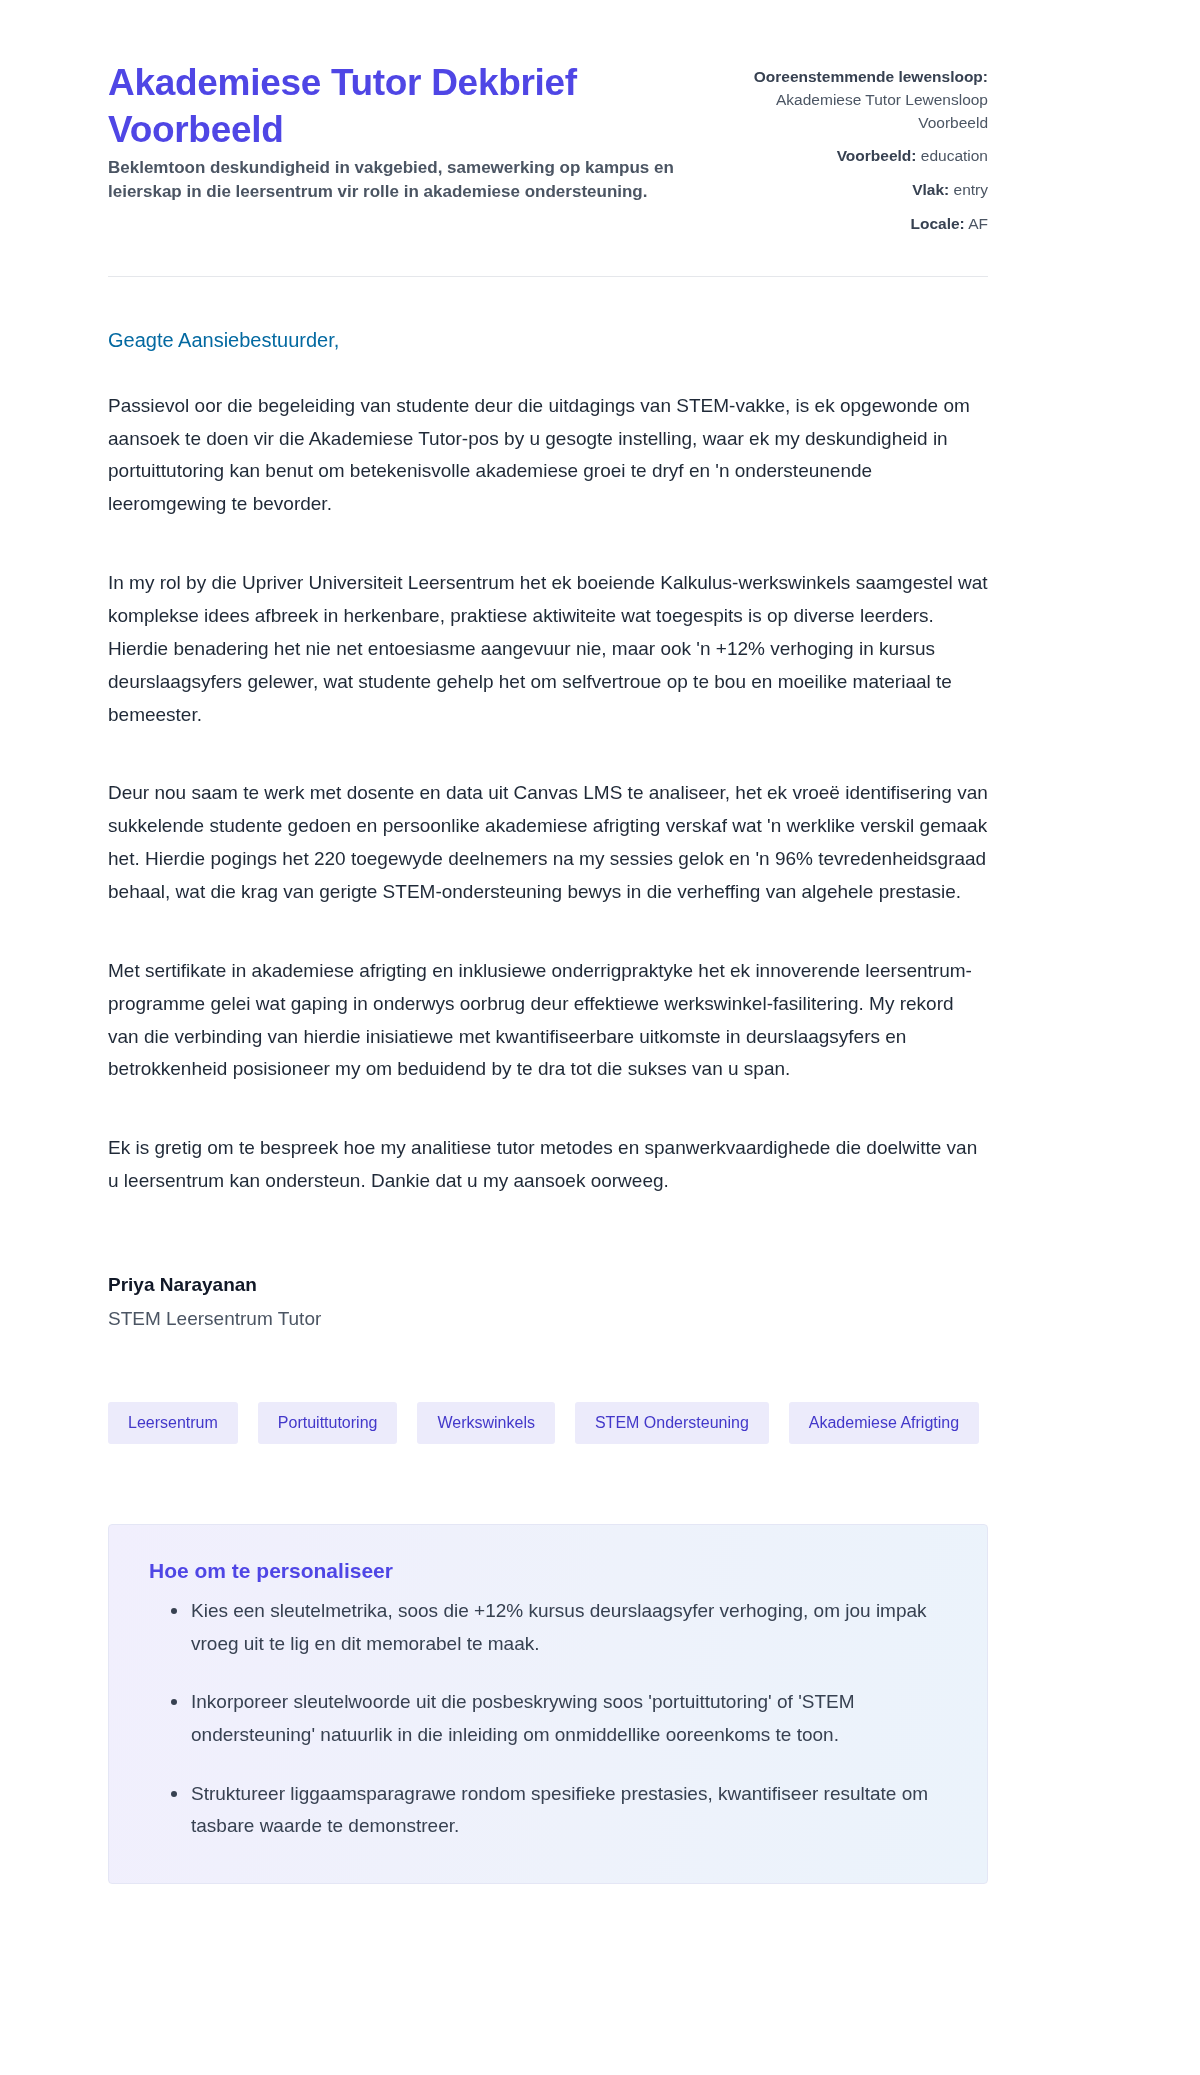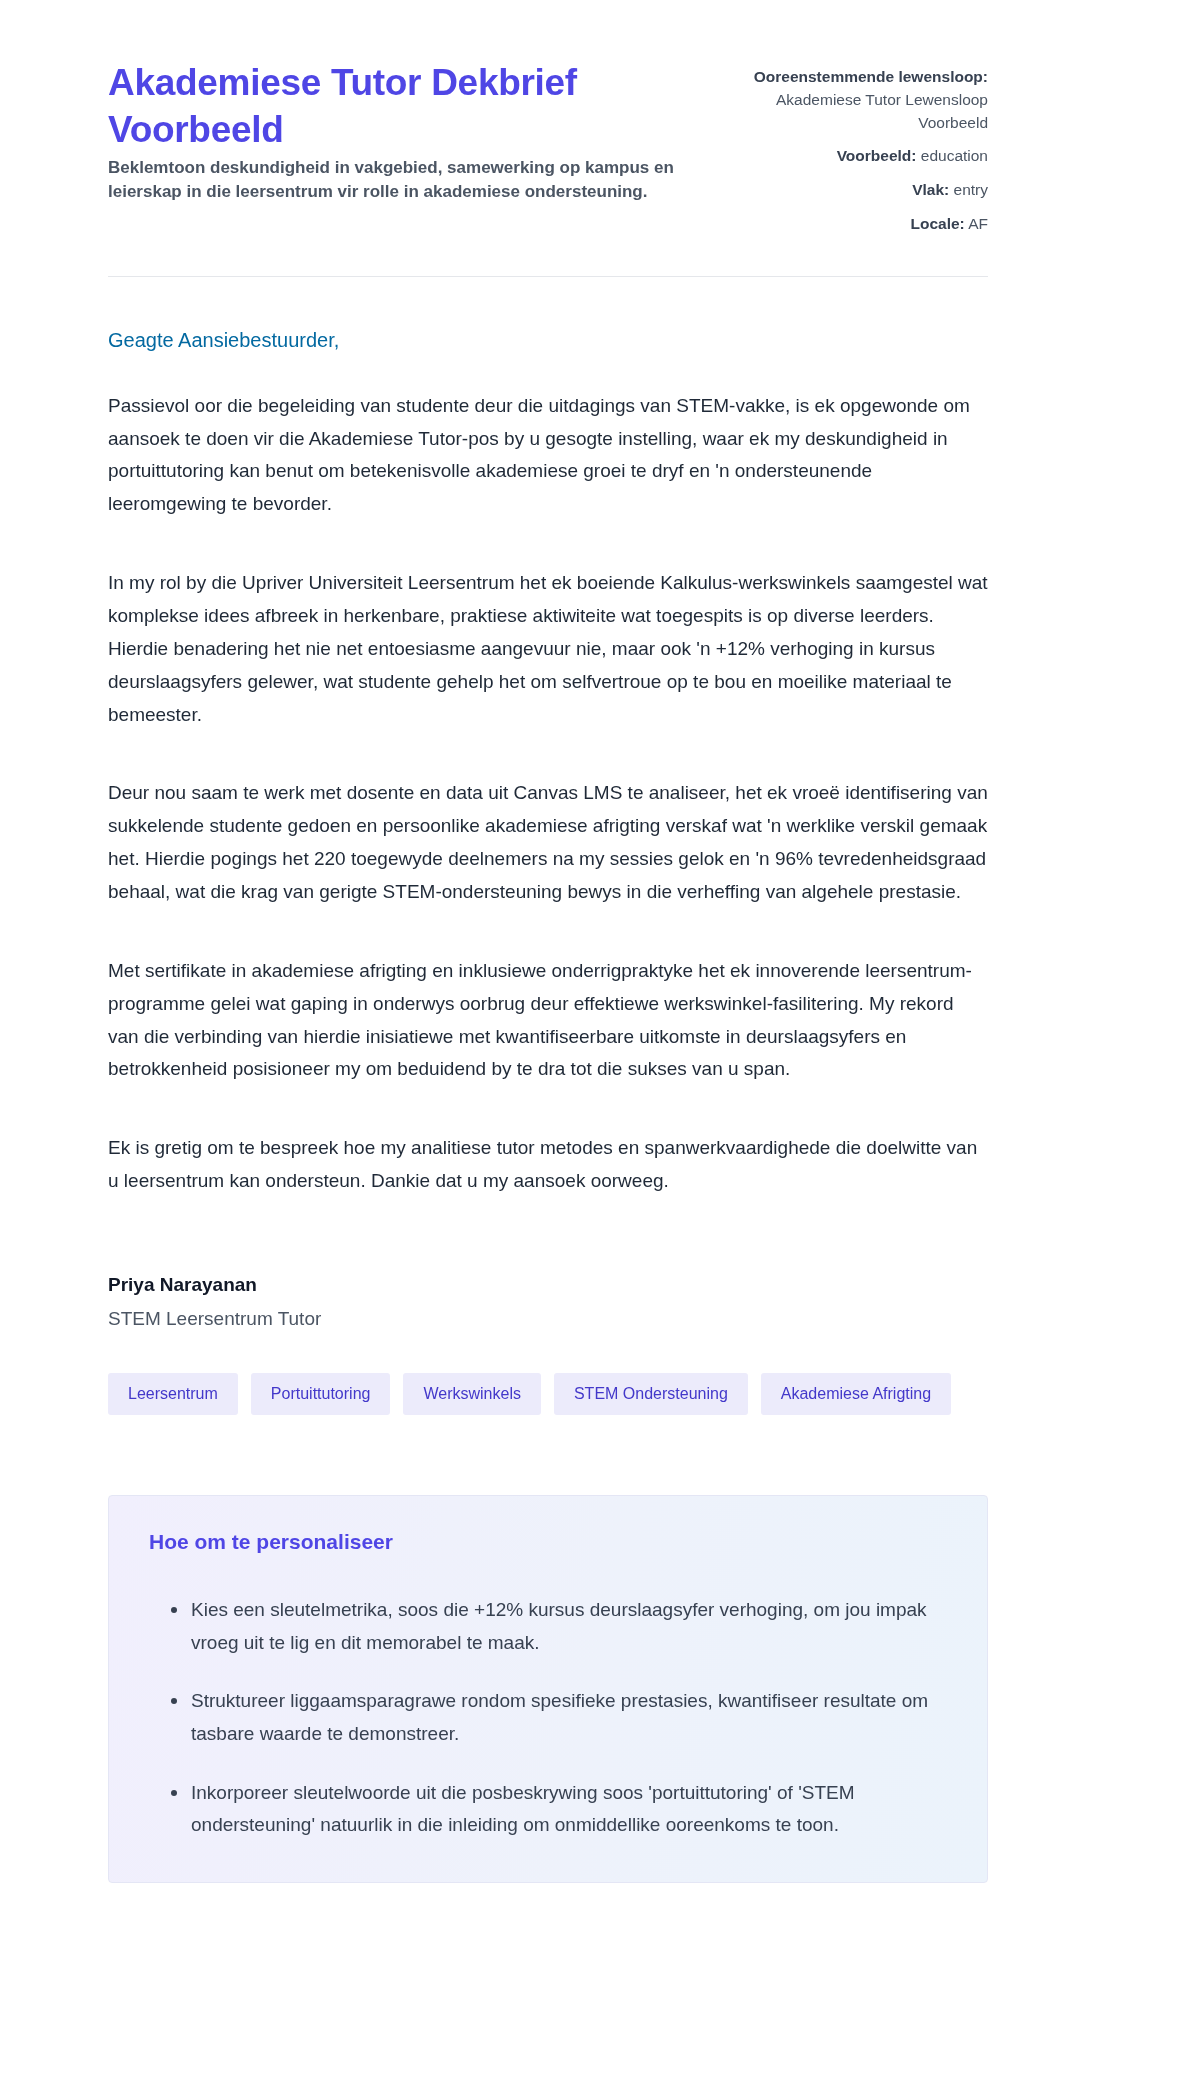--- a/index.html
+++ b/index.html
@@ -110,45 +110,45 @@
   }
   .sign-role {
     margin: 12px 0 0 0;
     font-size: 19px;
     font-weight: 400;
     color: #4b5563;
   }
 
   
   .tags {
-    margin-top: 43px;
+    margin-top: 72px;
     display: flex;
     flex-wrap: wrap;
-    gap: 13px;
+    gap: 20px;
   }
   .tag {
     background: #ecebfb;
     color: #4338ca;
     font-size: 16px;
     line-height: 1;
     padding: 13px 20px;
     border-radius: 3px;
     white-space: nowrap;
   }
 
   
   .tips-panel {
     margin-top: 80px;
     background: linear-gradient(100deg, #f1effd 0%, #eef2fb 55%, #ebf3fb 100%);
     border: 1px solid #e4e6f5;
     border-radius: 4px;
     padding: 34px 40px 40px 40px;
   }
   .tips-title {
-    margin: 0 0 40px 0;
+    margin: 0 0 12px 0;
     font-size: 21px;
     font-weight: 700;
     color: #4f46e5;
   }
   .tips-list {
     margin: 0;
     padding: 0 0 0 26px;
     list-style: none;
   }
   .tips-list li {
@@ -237,18 +237,18 @@
     <span class="tag">Portuittutoring</span>
     <span class="tag">Werkswinkels</span>
     <span class="tag">STEM Ondersteuning</span>
     <span class="tag">Akademiese Afrigting</span>
   </div>
 
   <div class="tips-panel">
     <h2 class="tips-title">Hoe om te personaliseer</h2>
     <ul class="tips-list">
       <li>Kies een sleutelmetrika, soos die +12% kursus deurslaagsyfer verhoging, om jou impak vroeg uit te lig en dit memorabel te maak.</li>
+      <li>Inkorporeer sleutelwoorde uit die posbeskrywing soos 'portuittutoring' of 'STEM ondersteuning' natuurlik in die inleiding om onmiddellike ooreenkoms te toon.</li>
       <li>Struktureer liggaamsparagrawe rondom spesifieke prestasies, kwantifiseer resultate om tasbare waarde te demonstreer.</li>
-      <li>Inkorporeer sleutelwoorde uit die posbeskrywing soos 'portuittutoring' of 'STEM ondersteuning' natuurlik in die inleiding om onmiddellike ooreenkoms te toon.</li>
     </ul>
   </div>
 
 </div>
 
 </body></html>

